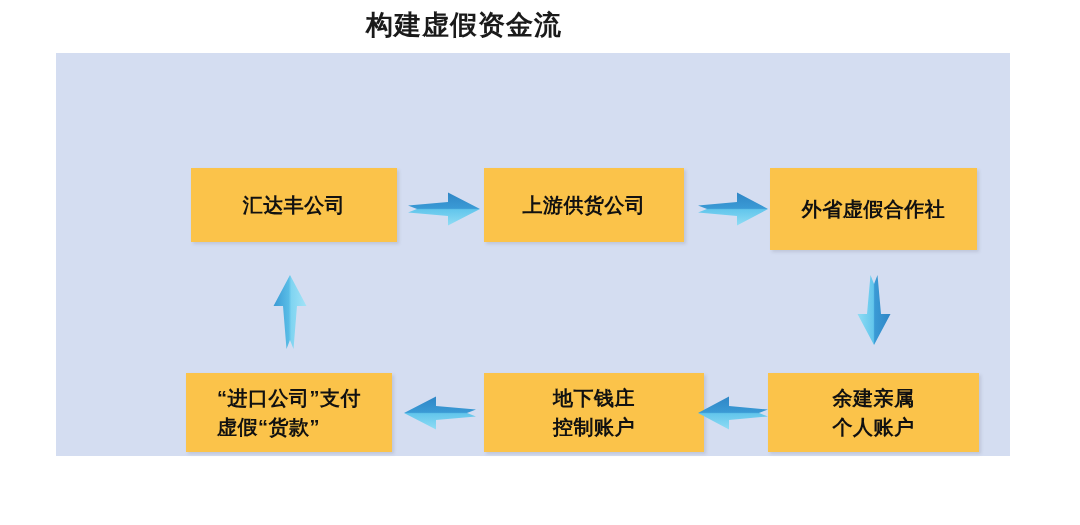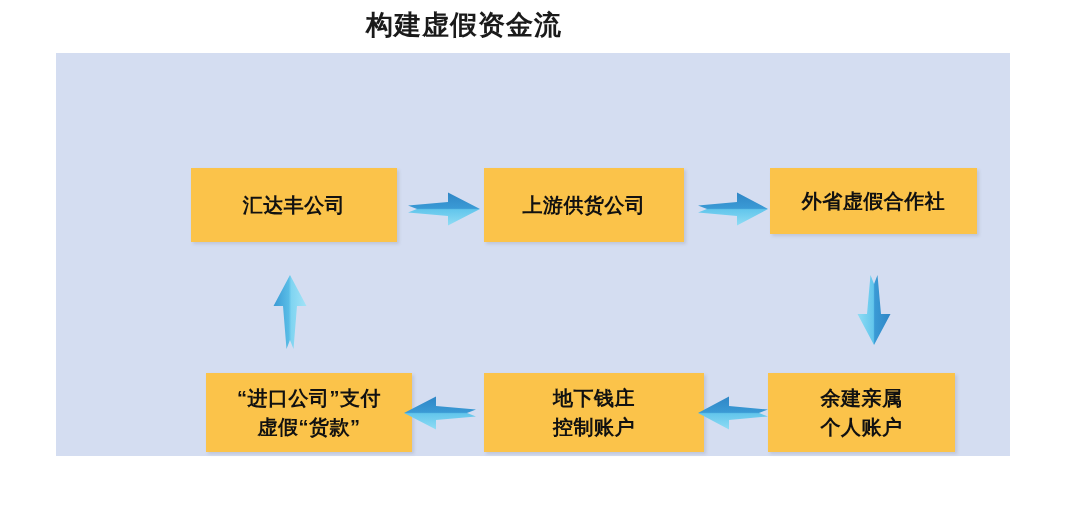--- a/index.html
+++ b/index.html
@@ -48,39 +48,39 @@
   }
 
   
   .node {
     position: absolute;
     background: #fbc34a;
     box-shadow: 2px 2px 3px rgba(120,120,130,0.22);
     display: flex;
     align-items: center;
     justify-content: center;
-    text-align: center;
+    text-align: left;
     color: #111111;
     font-weight: bold;
     font-size: 20px;
     line-height: 29px;
     letter-spacing: 0.5px;
     box-sizing: border-box;
     padding: 2px 6px;
   }
   .node .node-text { display: block; white-space: pre-line; }
 
   
   .node-a { left: 135px; top: 115px; width: 206px; height: 74px; }
   .node-b { left: 428px; top: 115px; width: 200px; height: 74px; }
-  .node-c { left: 714px; top: 115px; width: 207px; height: 66px; }
+  .node-c { left: 714px; top: 115px; width: 207px; height: 82px; }
   
-  .node-f { left: 130px; top: 320px; width: 206px; height: 79px; margin-left: 20px; }
+  .node-f { left: 130px; top: 320px; width: 206px; height: 79px; }
   .node-e { left: 428px; top: 320px; width: 220px; height: 79px; }
-  .node-d { left: 712px; top: 320px; width: 187px; height: 79px; }
+  .node-d { left: 712px; top: 320px; width: 211px; height: 79px; }
 
   
   .arrow {
     position: absolute;
     pointer-events: none;
   }
   .arrow svg { display: block; overflow: visible; }
 
   .arrow-ab { left: 352px; top: 138px; width: 72px; height: 36px; }
   .arrow-bc { left: 642px; top: 138px; width: 70px; height: 36px; }

